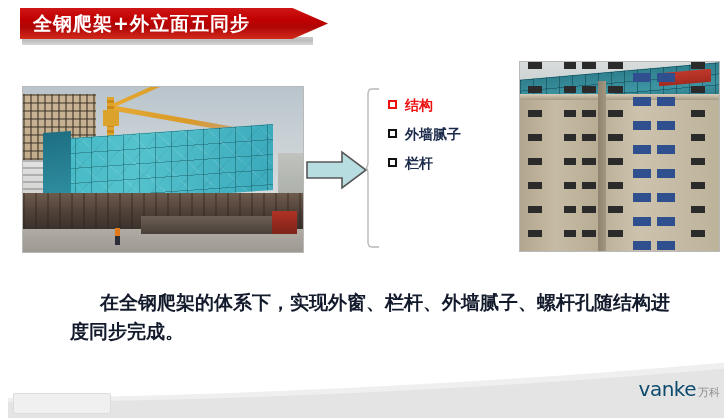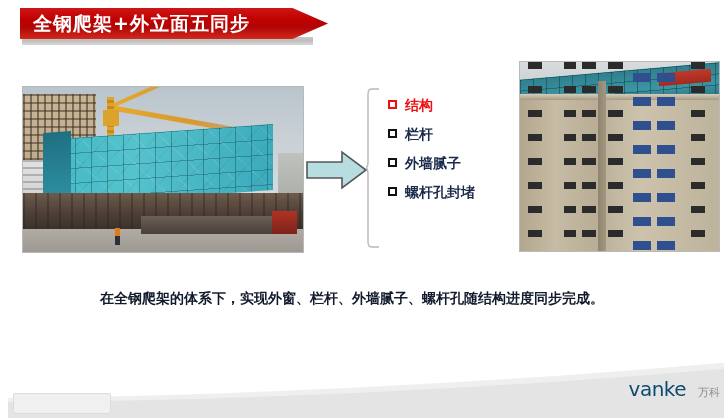--- a/index.html
+++ b/index.html
@@ -235,21 +235,21 @@
     font-family: "DejaVu Sans", "Liberation Sans", sans-serif;
     line-height: 1;
   }
   .list-item.accent .item-label { color: #ee1111; }
 
   
   #caption {
     position: absolute;
     left: 62px; top: 288px;
     width: 600px;
-    font-size: 14px;
+    font-size: 19px;
     font-weight: bold;
     color: #121a2b;
     line-height: 1.55;
     text-indent: 30px;
     font-family: "DejaVu Sans", "Liberation Sans", sans-serif;
   }
 
   
   #footer-swoosh {
     position: absolute;
@@ -273,21 +273,21 @@
   #logo-latin {
     font-size: 20px;
     letter-spacing: -0.5px;
     color: #0c4a6e;
     font-family: "DejaVu Sans", "Liberation Sans", sans-serif;
     line-height: 1;
   }
   #logo-cjk {
     font-size: 11px;
     color: #8d8d8d;
-    margin-left: 12px;
+    margin-left: 2px;
     font-family: "DejaVu Sans", "Liberation Sans", sans-serif;
     line-height: 1;
   }
 </style>
 </head>
 <body>
 
 <div id="slide">
 
   <div id="title-shadow"></div>
@@ -326,32 +326,28 @@
   <div id="item-list">
 
     <div class="list-item accent">
       <span class="bullet"></span>
       <span class="item-label">结构</span>
     </div>
 
 
     <div class="list-item">
       <span class="bullet"></span>
-      <span class="item-label">栏杆</span>
+      <span class="item-label">外墙腻子</span>
     </div>
 
     <div class="list-item">
       <span class="bullet"></span>
-      <span class="item-label">外墙腻子</span>
-    </div>
-
-    <div class="list-item">
-      <span class="bullet"></span>
-      <span class="item-label">螺杆孔封堵</span>
-    </div>
+      <span class="item-label">栏杆</span>
+    </div>
+
 
   </div>
 
   <div class="photo" id="photo-right">
     <div class="photo-inner">
       <div class="sky-r"></div>
       <div class="scaff-band"></div>
       <div class="red-sign"></div>
       <div class="facade"></div>
       <div class="slab-edge"></div>

